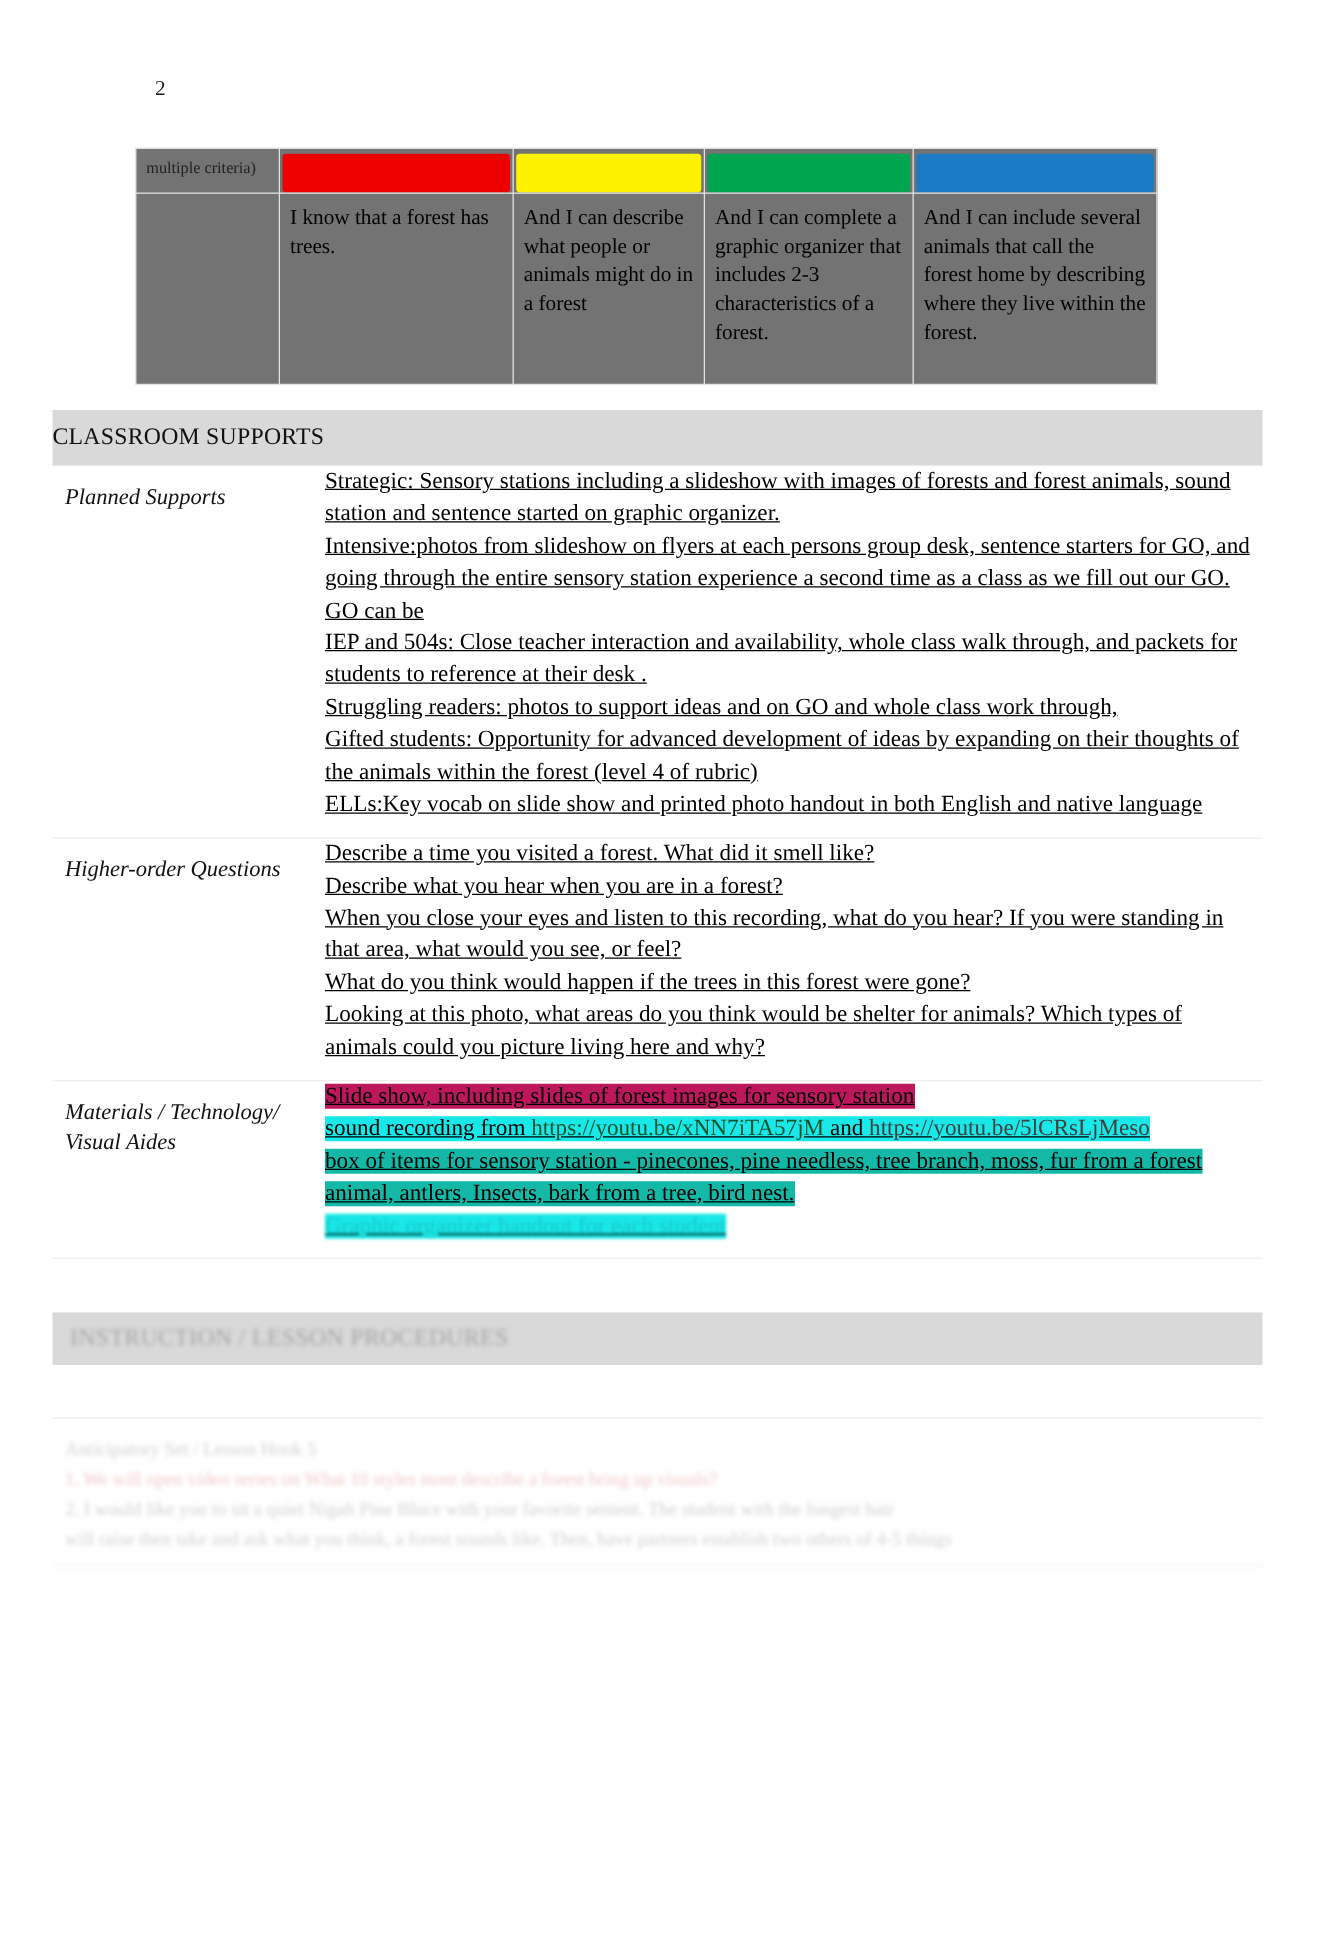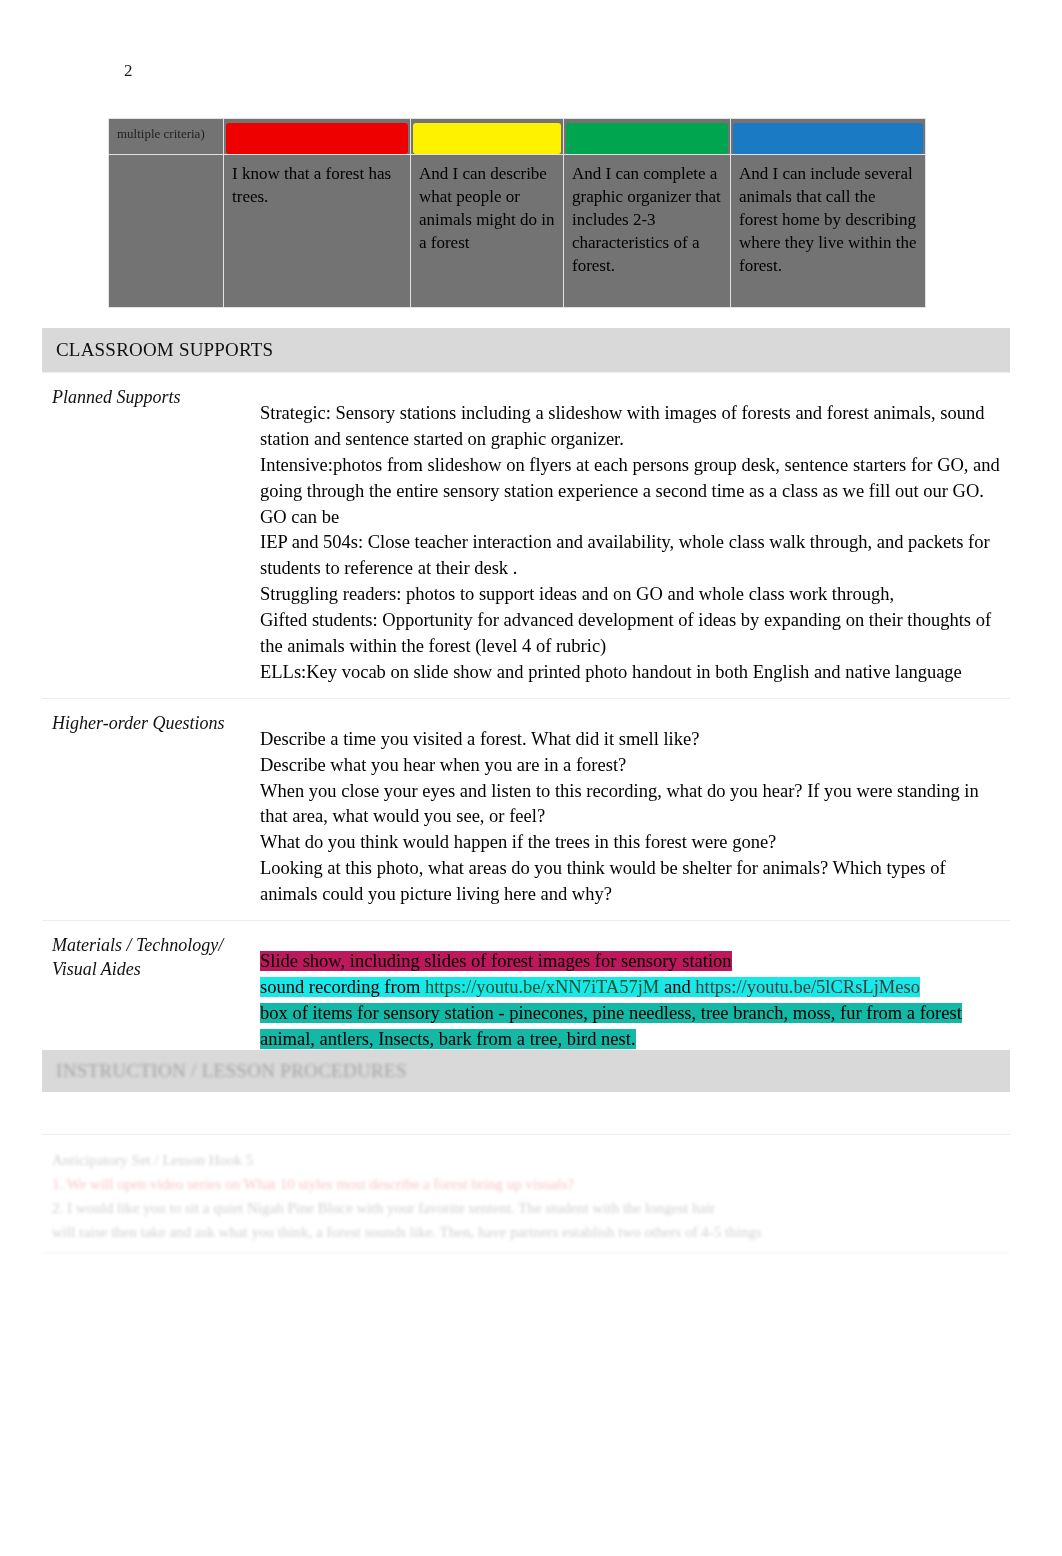--- a/index.html
+++ b/index.html
@@ -81,21 +81,20 @@
     position: absolute;
     left: 42px;
     top: 328px;
     width: 968px;
   }
   .section-header {
     background: #d9d9d9;
     height: 44px;
     display: flex;
     align-items: center;
-    padding-left: 14px;
     box-sizing: border-box;
   }
   .section-header-title {
     font-size: 19px;
     letter-spacing: 0.2px;
     color: #111;
   }
   .supports-table {
     width: 968px;
     border-collapse: collapse;
@@ -115,22 +114,23 @@
   .row-label {
     font-size: 18px;
     line-height: 1.34;
     padding: 12px 10px 10px 10px;
     color: #111;
     font-style: italic;
   }
   .row-body {
     font-size: 18.5px;
     line-height: 1.40;
-    padding: 28px 8px 12px 8px;
+    padding: 0 8px 12px 8px;
     color: #000;
+    text-decoration: underline;
   }
   .row-body p { margin: 0; }
 
   
   .hl {
     background: #19e8e8;
     box-decoration-break: clone;
     -webkit-box-decoration-break: clone;
   }
   .lnk {

